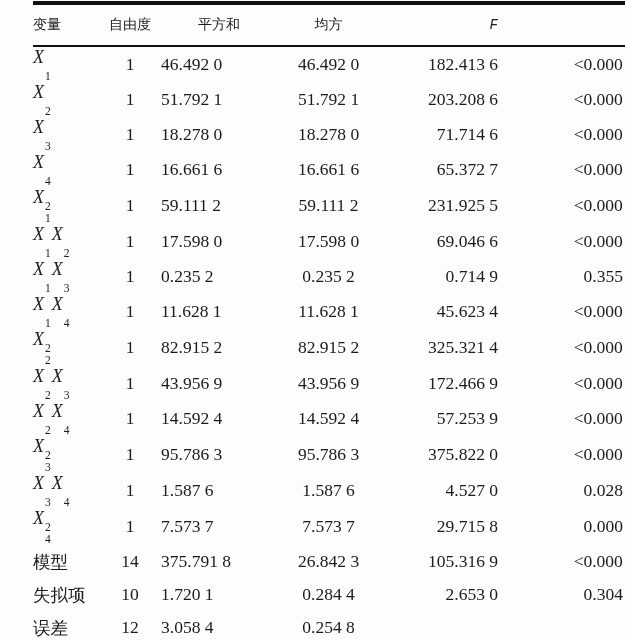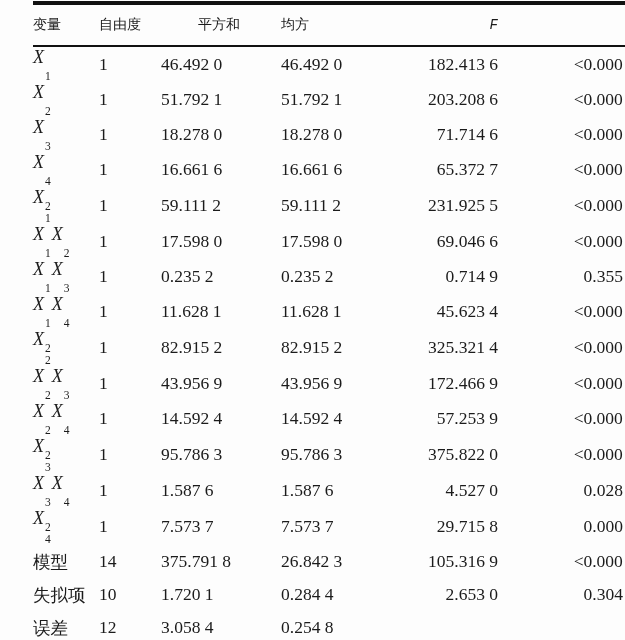--- a/index.html
+++ b/index.html
@@ -34,23 +34,23 @@
     font-family: Liberation Mono, monospace;
   }
   td {
     font-size: 17.5px;
     height: 33px;
     vertical-align: middle;
     padding: 0;
     white-space: nowrap;
   }
   .col-var { width: 66px;  text-align: left; }
-  .col-df  { width: 62px;  text-align: left; }
+  .col-df  { width: 62px;  text-align: center; }
   .col-ss  { width: 116px; padding-right: 4px; }
-  .col-ms  { width: 95px;  text-align: left; padding-right: 2px; }
+  .col-ms  { width: 95px;  text-align: center; padding-right: 2px; }
   .col-f   { width: 120px; text-align: right; padding-right: 14px; }
   .col-p   { width: 124px; text-align: right; padding-right: 3px; }
   th.col-var { text-align: left; }
   .italic { font-style: italic; }
   .vbase {
     font-style: italic;
     font-size: 18px;
   }
   .subsup {
     display: inline-flex;

